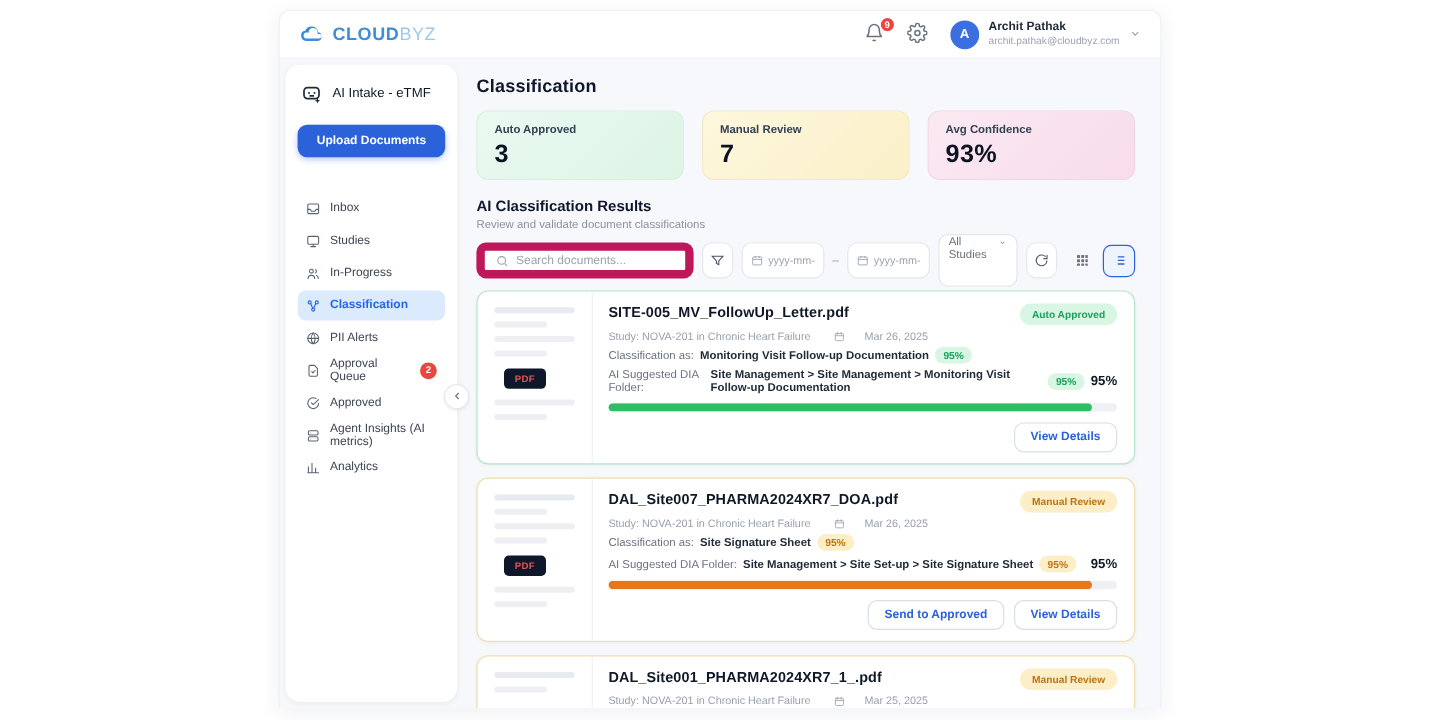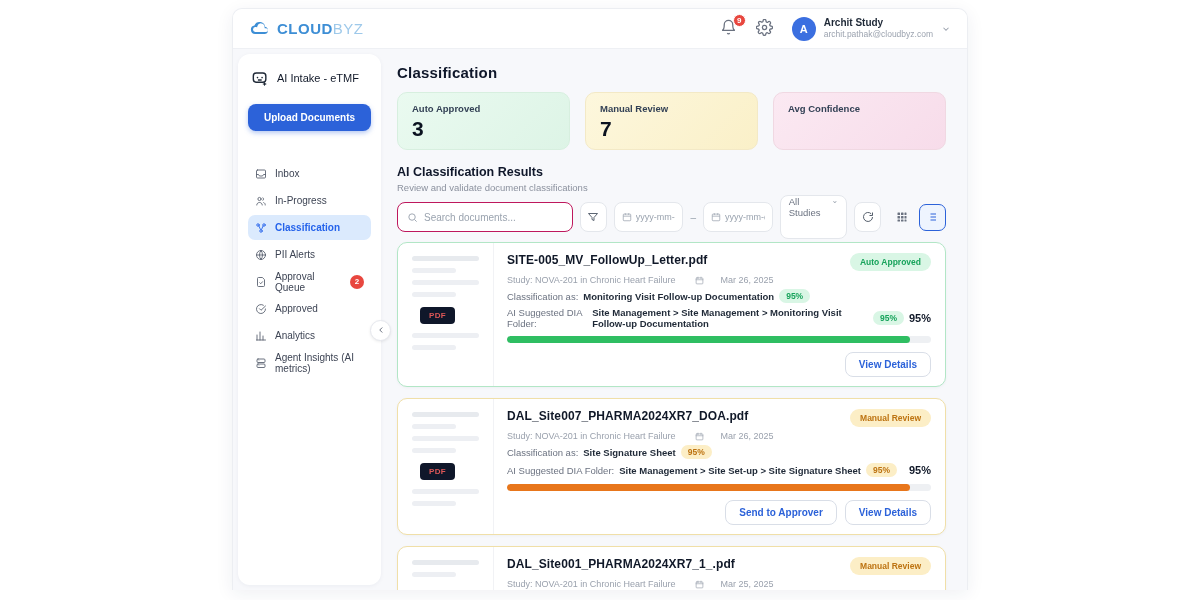--- a/index.html
+++ b/index.html
@@ -67,21 +67,21 @@
   .stat.green  { background:linear-gradient(135deg,#eafaf0,#ddf4e6); border-color:#d7efdf; }
   .stat.yellow { background:linear-gradient(135deg,#fdf7dd,#faf0c8); border-color:#f3e9c6; }
   .stat.pink   { background:linear-gradient(135deg,#fbe9f2,#f7dcea); border-color:#f0d8e2; }
 
   .results-hd { margin-top:15px; }
   .results-title { font-size:12.5px; font-weight:bold; color:#0f172a; }
   .results-sub { font-size:9.5px; color:#8b919e; margin-top:3px; }
 
   
   .toolbar { margin-top:9px; display:flex; align-items:center; gap:7px; height:30px; }
-  .search { flex:0 0 176px; height:30px; background:#fff; border:1px solid #be185d; border-radius:8px;
+  .search { flex:0 0 176px; height:30px; background:#fff; border:7px solid #be185d; border-radius:8px;
          display:flex; align-items:center; gap:6px; padding:1px 9px; color:#98a1ad; }
   .search svg { width:11px; height:11px; flex:0 0 11px; }
   .search input { border:none; outline:none; flex:1; font-size:10px; color:#374151;
          font-family:inherit; background:transparent; min-width:0; }
   .search input::placeholder { color:#9aa3af; }
   .tb-btn { height:30px; background:#fff; border:1px solid #e4e7ec; border-radius:8px;
          display:flex; align-items:center; justify-content:center; color:#4b5563; cursor:pointer; }
   .tb-btn svg { width:12px; height:12px; }
   .filter-btn { width:31px; }
   .date-field { height:30px; width:79px; background:#fff; border:1px solid #e4e7ec; border-radius:8px;
@@ -158,21 +158,21 @@
       </div>
       <div class="icon-btn">
         <svg viewBox="0 0 24 24" fill="none" stroke="currentColor" stroke-width="1.8">
             <circle cx="12" cy="12" r="3"></circle>
             <path d="M19.4 15a1.7 1.7 0 0 0 .3 1.9l.1.1a2 2 0 1 1-2.9 2.9l-.1-.1a1.7 1.7 0 0 0-1.9-.3 1.7 1.7 0 0 0-1 1.5v.2a2 2 0 1 1-4.1 0V21a1.7 1.7 0 0 0-1.1-1.5 1.7 1.7 0 0 0-1.9.3l-.1.1a2 2 0 1 1-2.9-2.9l.1-.1a1.7 1.7 0 0 0 .3-1.9 1.7 1.7 0 0 0-1.5-1h-.2a2 2 0 1 1 0-4.1H3a1.7 1.7 0 0 0 1.5-1.1 1.7 1.7 0 0 0-.3-1.9l-.1-.1a2 2 0 1 1 2.9-2.9l.1.1a1.7 1.7 0 0 0 1.9.3 1.7 1.7 0 0 0 1-1.5v-.2a2 2 0 1 1 4.1 0V3a1.7 1.7 0 0 0 1 1.5 1.7 1.7 0 0 0 1.9-.3l.1-.1a2 2 0 1 1 2.9 2.9l-.1.1a1.7 1.7 0 0 0-.3 1.9 1.7 1.7 0 0 0 1.5 1h.2a2 2 0 1 1 0 4.1H21a1.7 1.7 0 0 0-1.6.9z"></path>
           </svg>
       </div>
       <div class="user">
         <div class="avatar">A</div>
         <div>
-          <div class="user-name">Archit Study</div>
+          <div class="user-name">Archit Pathak</div>
           <div class="user-email">archit.pathak@cloudbyz.com</div>
         </div>
         <span class="chev">
           <svg viewBox="0 0 24 24" fill="none" stroke="currentColor" stroke-width="2.5">
               <path d="M6 9l6 6 6-6"></path>
             </svg>
         </span>
       </div>
     </div>
   </div>
@@ -197,20 +197,29 @@
               <svg viewBox="0 0 24 24" fill="none" stroke="currentColor" stroke-width="1.8" stroke-linecap="round" stroke-linejoin="round">
                 <rect x="3" y="4" width="18" height="16" rx="2"></rect>
                 <path d="M3 13h4l2 3h6l2-3h4"></path>
               </svg>
             </span>
             <span>Inbox</span>
           </div>
           <div class="nav-item">
             <span style="display: flex;">
               <svg viewBox="0 0 24 24" fill="none" stroke="currentColor" stroke-width="1.8" stroke-linecap="round" stroke-linejoin="round">
+                <rect x="3" y="4" width="18" height="13" rx="2"></rect>
+                <path d="M8 21h8M12 17v4"></path>
+              </svg>
+            </span>
+            <span>Studies</span>
+          </div>
+          <div class="nav-item">
+            <span style="display: flex;">
+              <svg viewBox="0 0 24 24" fill="none" stroke="currentColor" stroke-width="1.8" stroke-linecap="round" stroke-linejoin="round">
                 <circle cx="9" cy="8" r="3.2"></circle>
                 <path d="M3.5 20c0-3 2.5-5 5.5-5s5.5 2 5.5 5"></path>
                 <path d="M16 5.5a3.2 3.2 0 0 1 0 5.2M17.5 15.2c2 .7 3 2.3 3 4.8"></path>
               </svg>
             </span>
             <span>In-Progress</span>
           </div>
           <div class="nav-item active">
             <span style="display: flex;">
               <svg viewBox="0 0 24 24" fill="none" stroke="currentColor" stroke-width="1.8" stroke-linecap="round" stroke-linejoin="round">
@@ -246,35 +255,35 @@
               <svg viewBox="0 0 24 24" fill="none" stroke="currentColor" stroke-width="1.8" stroke-linecap="round" stroke-linejoin="round">
                 <path d="M21 12a9 9 0 1 1-4.2-7.6"></path>
                 <path d="M9 11.5l3 3L21 6"></path>
               </svg>
             </span>
             <span>Approved</span>
           </div>
           <div class="nav-item">
             <span style="display: flex;">
               <svg viewBox="0 0 24 24" fill="none" stroke="currentColor" stroke-width="1.8" stroke-linecap="round" stroke-linejoin="round">
-                <path d="M4 20V10M10 20V4M16 20v-8M21 20H3"></path>
-              </svg>
-            </span>
-            <span>Analytics</span>
-          </div>
-          <div class="nav-item">
-            <span style="display: flex;">
-              <svg viewBox="0 0 24 24" fill="none" stroke="currentColor" stroke-width="1.8" stroke-linecap="round" stroke-linejoin="round">
                 <rect x="4" y="4" width="16" height="7" rx="2"></rect>
                 <rect x="4" y="14" width="16" height="7" rx="2"></rect>
                 <circle cx="8" cy="7.5" r=".8" fill="currentColor" stroke="none"></circle>
                 <circle cx="8" cy="17.5" r=".8" fill="currentColor" stroke="none"></circle>
               </svg>
             </span>
             <span>Agent Insights (AI metrics)</span>
+          </div>
+          <div class="nav-item">
+            <span style="display: flex;">
+              <svg viewBox="0 0 24 24" fill="none" stroke="currentColor" stroke-width="1.8" stroke-linecap="round" stroke-linejoin="round">
+                <path d="M4 20V10M10 20V4M16 20v-8M21 20H3"></path>
+              </svg>
+            </span>
+            <span>Analytics</span>
           </div>
         </nav>
       <div class="collapse-btn">
         <svg viewBox="0 0 24 24" width="10" height="10" fill="none" stroke="currentColor" stroke-width="2.4">
             <path d="M15 18l-6-6 6-6"></path>
           </svg>
       </div>
     </aside>
 
     <main class="main">
@@ -284,20 +293,21 @@
           <div class="stat green">
             <div class="stat-label">Auto Approved</div>
             <div class="stat-value">3</div>
           </div>
           <div class="stat yellow">
             <div class="stat-label">Manual Review</div>
             <div class="stat-value">7</div>
           </div>
           <div class="stat pink">
             <div class="stat-label">Avg Confidence</div>
+            <div class="stat-value">93%</div>
           </div>
         </div>
 
       <div class="results-hd">
         <div class="results-title">AI Classification Results</div>
         <div class="results-sub">Review and validate document classifications</div>
       </div>
 
       <div class="toolbar">
         <div class="search">
@@ -421,21 +431,21 @@
               <div class="doc-line">
                 <span>AI Suggested DIA Folder:</span>
                 <b>Site Management &gt; Site Set-up &gt; Site Signature Sheet</b>
                 <span class="conf-chip yellow">95%</span>
                 <span class="overall-pct">95%</span>
               </div>
               <div class="progress">
                 <div class="progress-fill yellow" style="width: 95%;"></div>
               </div>
               <div class="doc-actions">
-                <button class="act-btn">Send to Approver</button>
+                <button class="act-btn">Send to Approved</button>
                 <button class="act-btn">View Details</button>
               </div>
             </div>
           </div>
           <div class="doc-card yellow">
             <div class="thumb">
               <div class="sk "></div>
               <div class="sk s2"></div>
             </div>
             <div class="doc-body">

